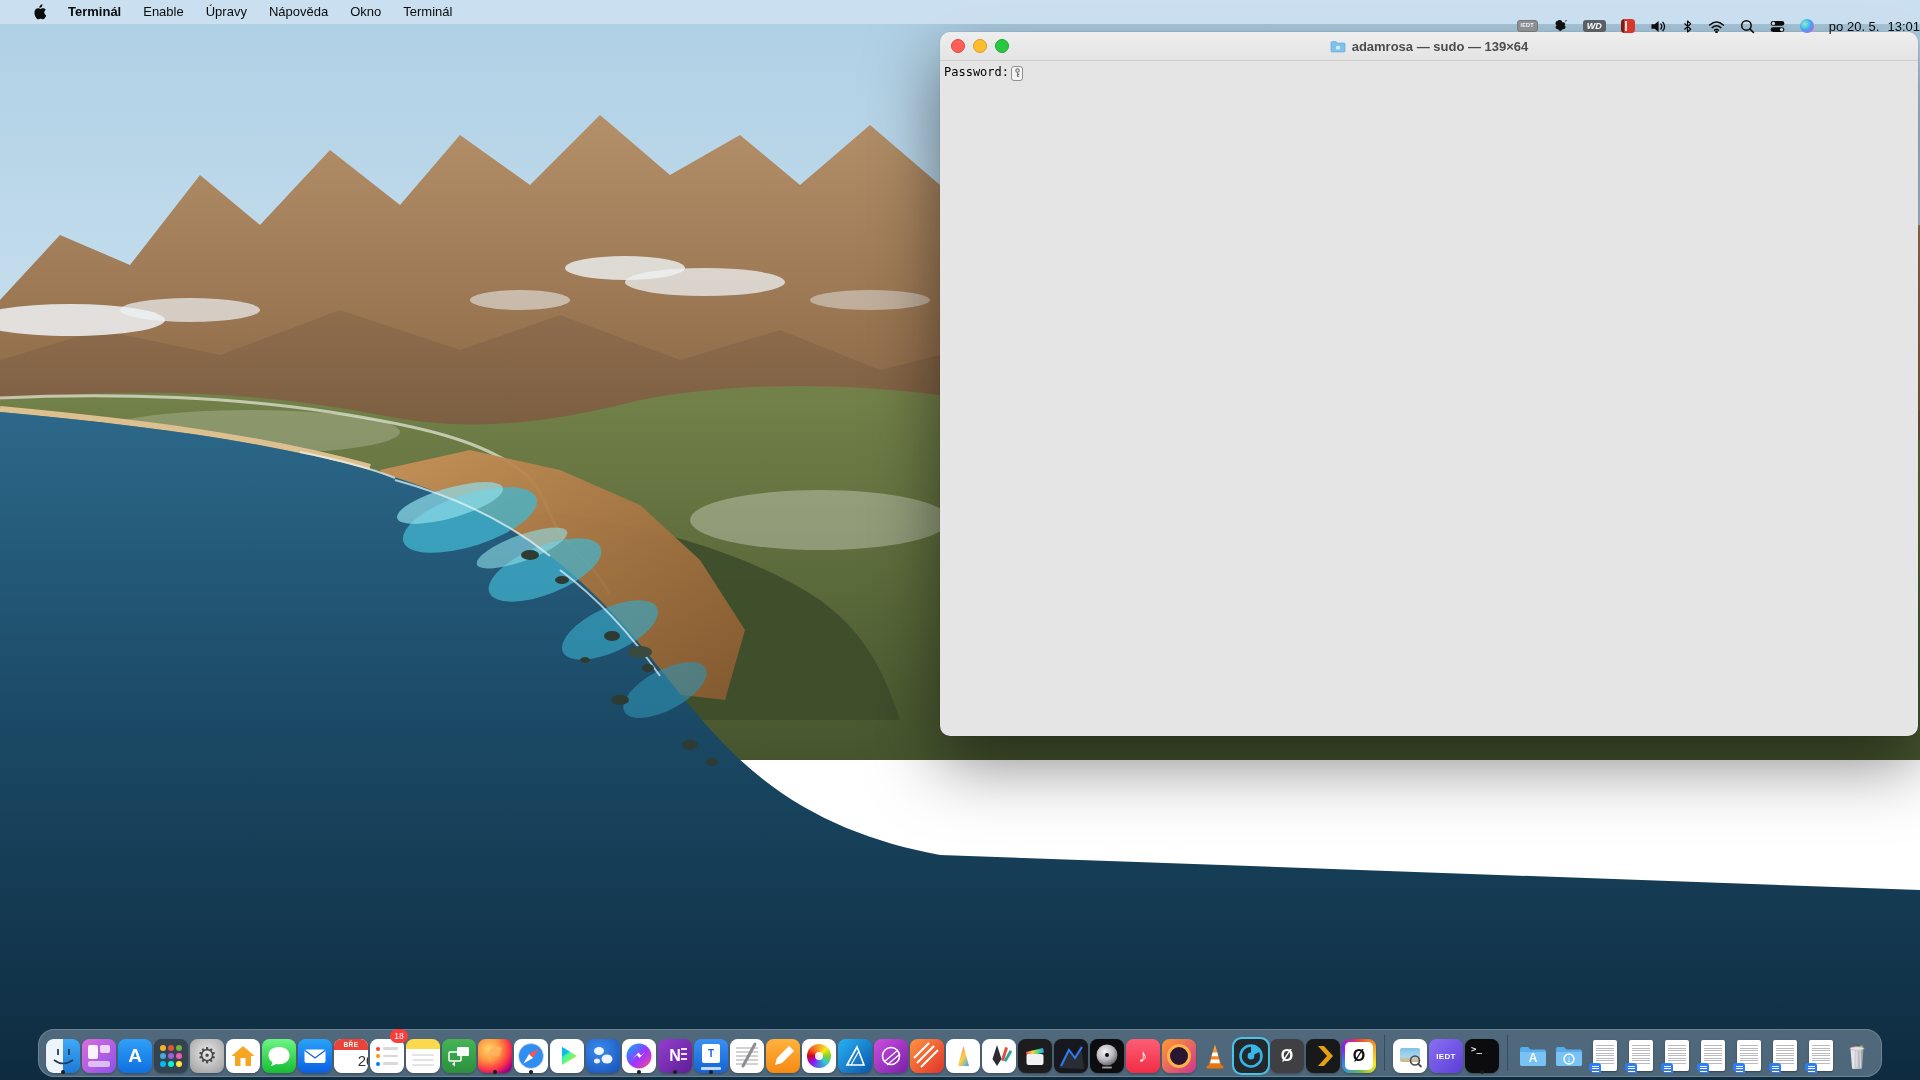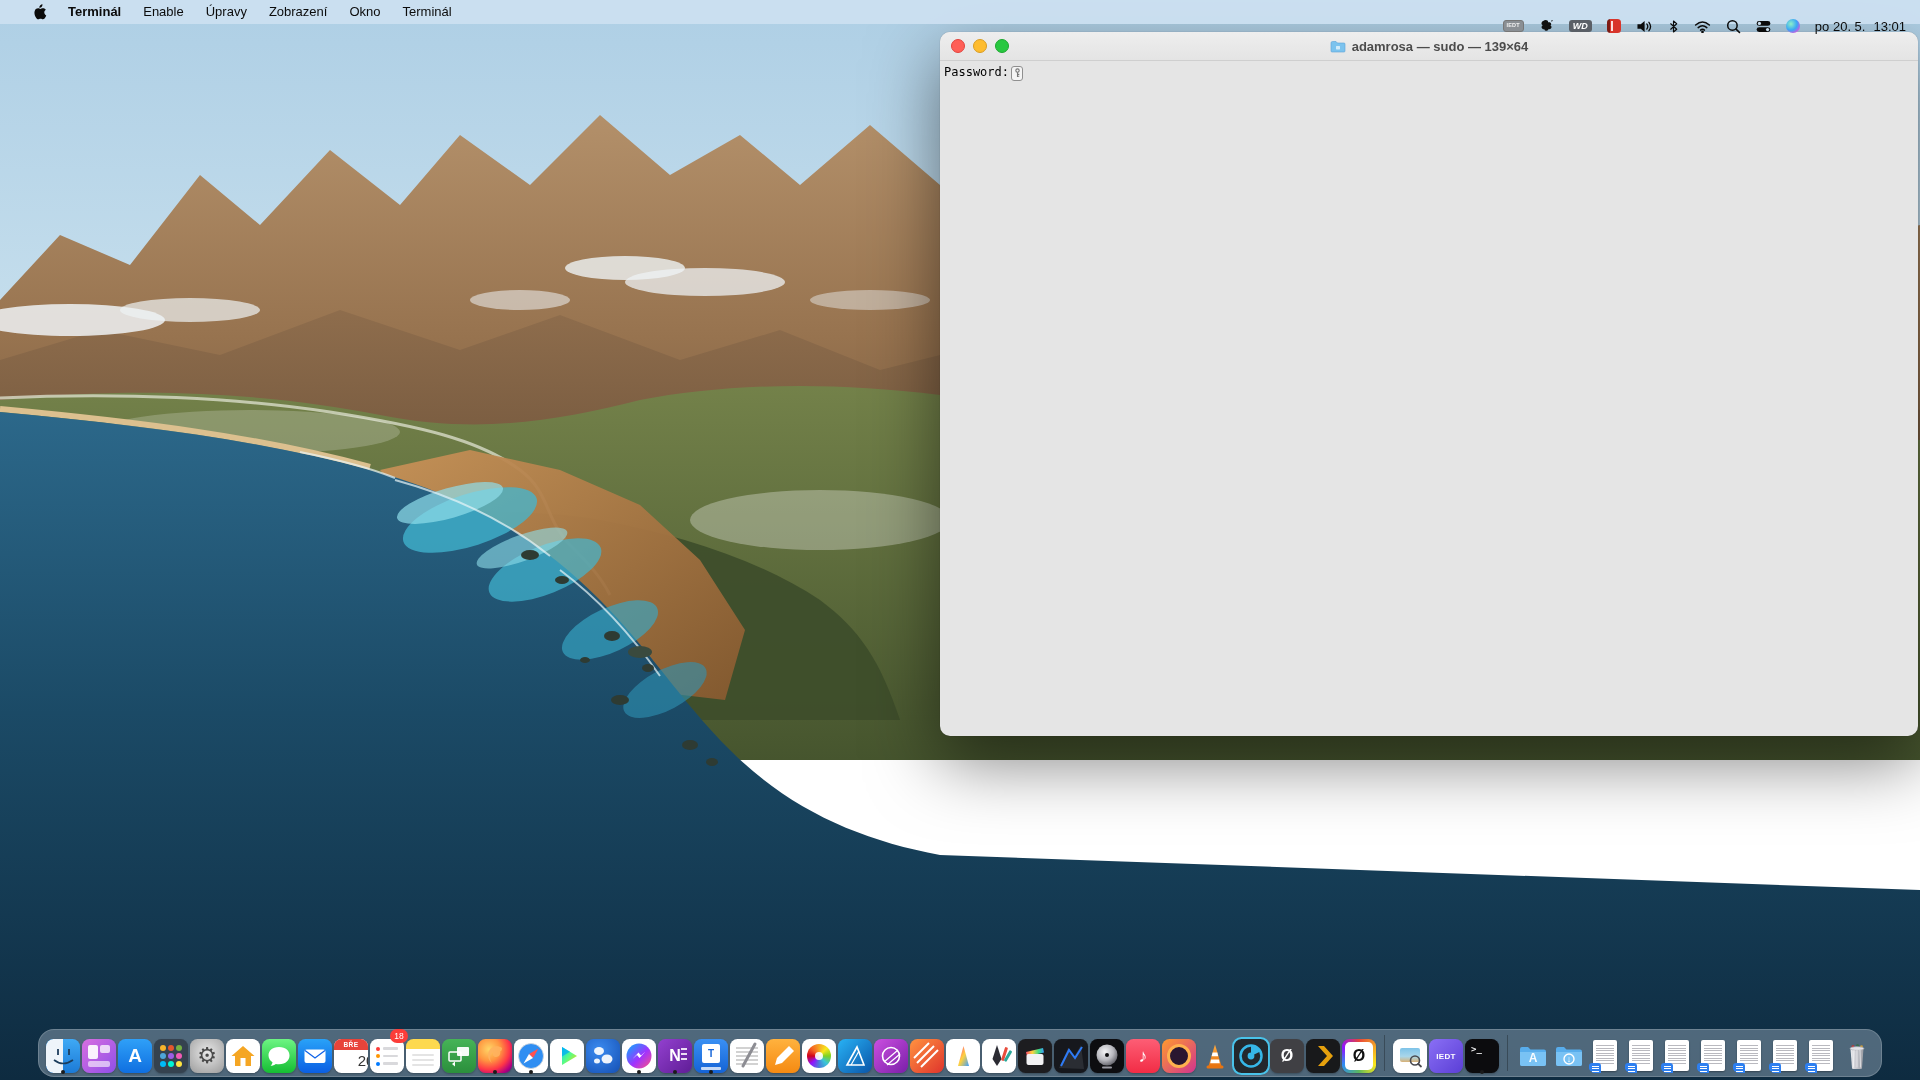--- a/index.html
+++ b/index.html
@@ -6,21 +6,21 @@
   .desktop{position:absolute;inset:0;}
   .desktop svg{position:absolute;inset:0;}
 
   
   .menubar{position:absolute;top:0;left:0;right:0;height:24px;background:rgba(203,223,240,0.95);
     display:flex;align-items:center;justify-content:space-between;font-size:13px;color:#0b0b0b;z-index:50;}
   .mb-left{display:flex;align-items:center;gap:0;padding-left:22px;}
   .mb-apple{display:flex;align-items:center;padding:0 10px;cursor:default;}
   .mb-item{padding:0 11px;line-height:24px;white-space:nowrap;}
   .mb-item.active{font-weight:700;}
-  .mb-right{display:flex;align-items:center;gap:15px;padding-right:14px;margin-top:28px;}
+  .mb-right{display:flex;align-items:center;gap:15px;margin-top:28px;}
   .st-ic{display:flex;align-items:center;justify-content:center;height:24px;}
   .badge-ic{background:#8a8f94;color:#f2f2f2;border-radius:3px;font-size:5.5px;font-weight:700;
     padding:2px 3px;letter-spacing:.2px;line-height:1;border:1px solid #777;}
   .wd-ic{background:#5a5f66;color:#fff;border-radius:3px;font-size:9px;font-weight:700;font-style:italic;
     padding:1.5px 4px;line-height:1;}
   .red-ic{width:14px;height:14px;border-radius:3.5px;background:linear-gradient(90deg,#7e1b14 0 3px,#d8352b 3px);position:relative;}
   .red-ic:after{content:"";position:absolute;left:4.5px;top:2px;width:1.5px;height:10px;background:rgba(255,255,255,.85);}
   .mb-clock{display:flex;gap:8px;white-space:nowrap;}
 
   
@@ -221,21 +221,21 @@
   <div class="mb-left">
     <span class="mb-apple">
       <svg width="15" height="18" viewBox="0 0 17 20">
         <path fill="#0b0b0b" d="M11.8 1.2c-.9.06-2 .66-2.6 1.42-.55.66-1.03 1.66-.85 2.6 1 .08 2.04-.52 2.66-1.28.58-.7 1.02-1.68.79-2.74z"></path>
         <path fill="#0b0b0b" d="M13.9 10.6c-.03-2.1 1.7-3.1 1.78-3.15-.97-1.42-2.48-1.62-3.01-1.64-1.28-.13-2.5.75-3.15.75-.65 0-1.65-.73-2.71-.71-1.4.02-2.68.81-3.4 2.06-1.45 2.52-.37 6.24 1.04 8.28.69.99 1.52 2.11 2.6 2.07 1.04-.04 1.44-.68 2.7-.68 1.25 0 1.62.68 2.72.66 1.12-.02 1.83-1.01 2.52-2.01.79-1.15 1.11-2.26 1.13-2.32-.02-.01-2.18-.84-2.22-3.31z"></path>
       </svg>
     </span>
     <span class="mb-item active">Terminál</span>
     <span class="mb-item">Enable</span>
     <span class="mb-item">Úpravy</span>
-    <span class="mb-item">Zobrazení</span>
+    <span class="mb-item">Nápověda</span>
     <span class="mb-item">Okno</span>
     <span class="mb-item">Terminál</span>
   </div>
   <div class="mb-right">
     <span class="st-ic">
         <span class="badge-ic">IEDT</span>
       </span>
     <span class="st-ic">
       <svg width="15" height="14" viewBox="0 0 12 12">
           <path fill="#111" d="M3.2 1.8 C4.8 0.2 7.6 1 7.4 2.8 C9.4 2.2 11 4.2 9.4 5.6 C11.4 6.4 9.8 9.4 7.8 8.6 C7.4 10.6 4.4 10.6 4.2 8.8 C2 9.2 0.8 6.6 2.8 5.4 C1 4.6 1.6 2.4 3.2 1.8 Z M9.8 1.4 L11.6 0.8 L10.6 2.4 Z"></path>

